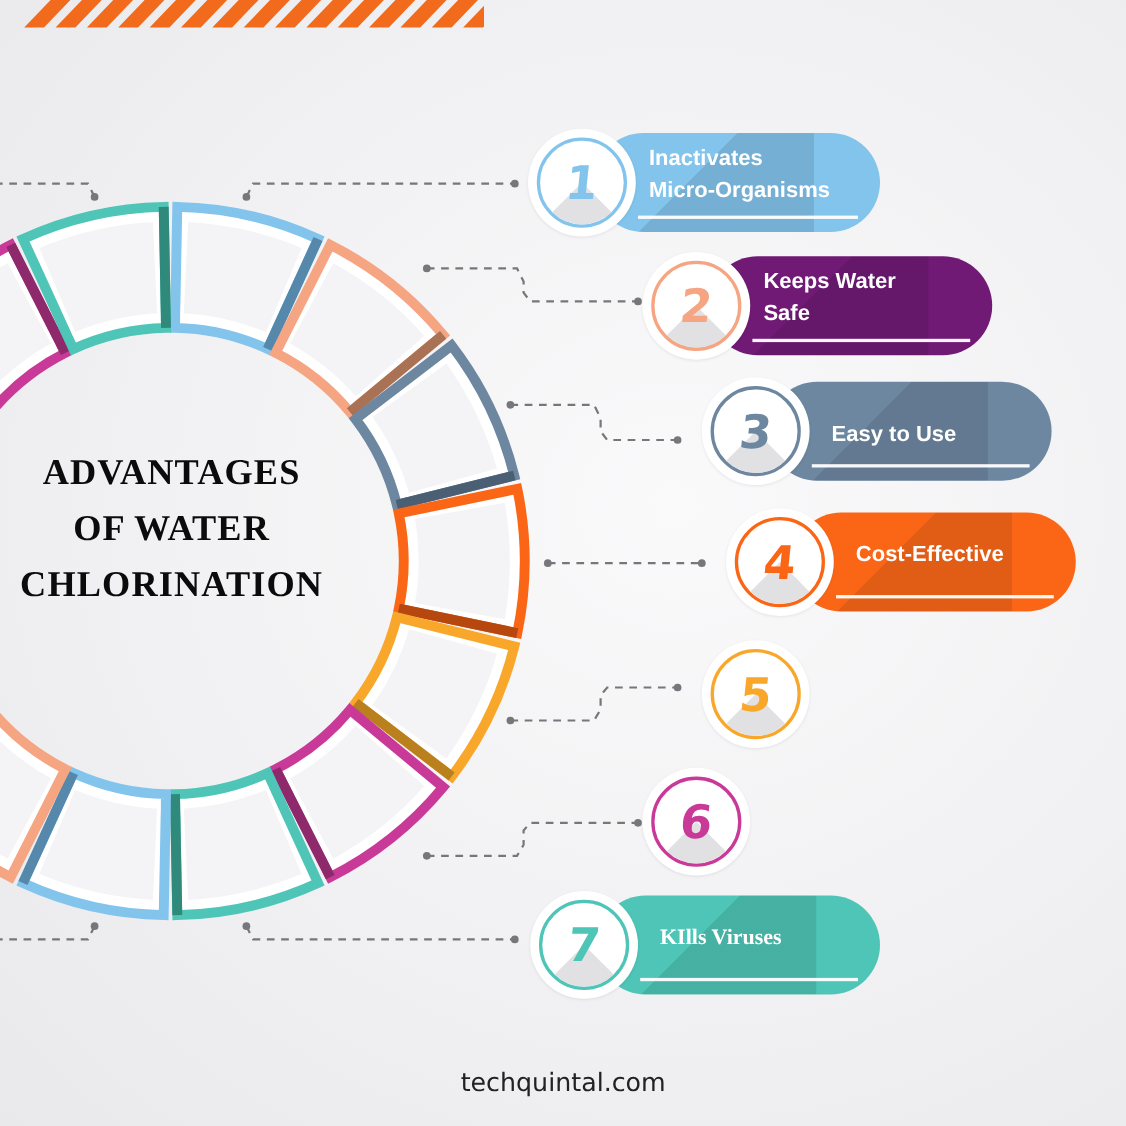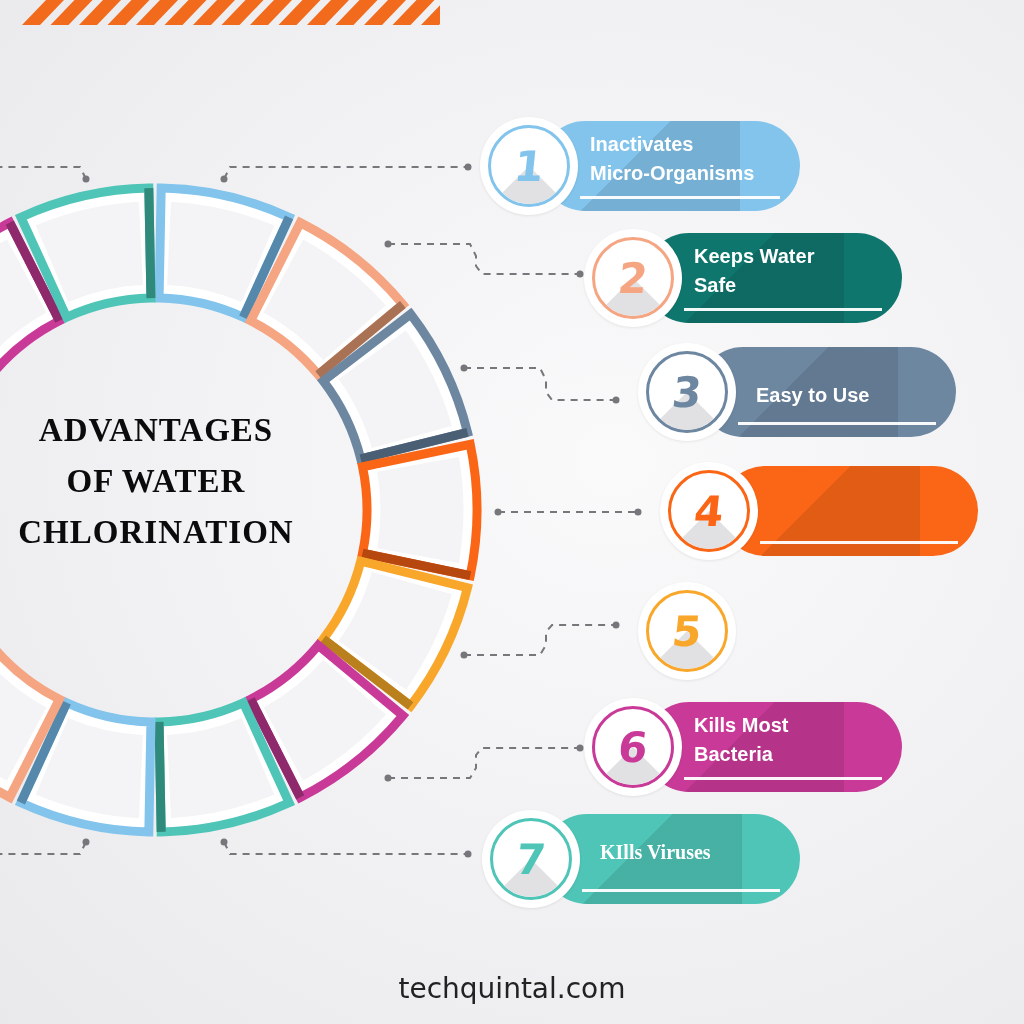--- a/index.html
+++ b/index.html
@@ -45,21 +45,21 @@
     background: #dcdcdf; transform: rotate(45deg); transform-origin: 0 0; opacity: 0.85;
   }
   .badge .num {
     position: absolute; left: 0; top: 0; width: 98px; height: 98px; display: flex;
     align-items: center; justify-content: center;
     font-family: "DejaVu Sans", sans-serif; font-weight: bold; font-size: 42px;
     transform: skewX(-6deg);
   }
   .footer {
     position: absolute; top: 972px; left: 0; width: 1024px; text-align: center;
-    font-size: 28px; color: #222; font-family: "DejaVu Sans", sans-serif;
+    font-size: 23px; color: #222; font-family: "DejaVu Sans", sans-serif;
   }
 </style>
 </head>
 <body>
 
 <svg id="stripes" viewBox="0 0 440 30">
     <polygon points="22,25 40,25 64,0 46,0" fill="#f26a1b"></polygon>
     <polygon points="50.5,25 68.5,25 92.5,0 74.5,0" fill="#f26a1b"></polygon>
     <polygon points="79,25 97,25 121,0 103,0" fill="#f26a1b"></polygon>
     <polygon points="107.5,25 125.5,25 149.5,0 131.5,0" fill="#f26a1b"></polygon>
@@ -193,21 +193,21 @@
         </div>
       </div>
       <div class="badge">
         <div class="ring" style="border-color: rgb(130, 196, 236);">
           <div class="tail"></div>
         </div>
         <div class="num" style="color: rgb(130, 196, 236);">1</div>
       </div>
     </div>
     <div class="item" style="left: 584px; top: 229px; width: 328px;">
-      <div class="pill" style="left: 60px; width: 258px; background: #0f766e;">
+      <div class="pill" style="left: 60px; width: 258px; background: #701a75;">
         <div class="shade"></div>
         <div class="stripe"></div>
         <div class="label" style="left: 50px;">
           <div>
             <div>Keeps Water</div>
             <div>Safe</div>
           </div>
         </div>
       </div>
       <div class="badge">
@@ -231,47 +231,42 @@
         <div class="ring" style="border-color: rgb(109, 135, 161);">
           <div class="tail"></div>
         </div>
         <div class="num" style="color: rgb(109, 135, 161);">3</div>
       </div>
     </div>
     <div class="item" style="left: 660px; top: 462px; width: 328px;">
       <div class="pill" style="left: 60px; width: 258px; background: rgb(251, 102, 22);">
         <div class="shade"></div>
         <div class="stripe"></div>
+        <div class="label" style="left: 58px;">
+          <div>
+            <div>Cost-Effective</div>
+          </div>
+        </div>
       </div>
       <div class="badge">
         <div class="ring" style="border-color: rgb(251, 102, 22);">
           <div class="tail"></div>
         </div>
         <div class="num" style="color: rgb(251, 102, 22);">4</div>
       </div>
     </div>
     <div class="item" style="left: 638px; top: 582px; width: 328px;">
       <div class="badge">
         <div class="ring" style="border-color: rgb(248, 167, 43);">
           <div class="tail"></div>
         </div>
         <div class="num" style="color: rgb(248, 167, 43);">5</div>
       </div>
     </div>
     <div class="item" style="left: 584px; top: 698px; width: 328px;">
-      <div class="pill" style="left: 60px; width: 258px; background: rgb(201, 58, 152);">
-        <div class="shade"></div>
-        <div class="stripe"></div>
-        <div class="label" style="left: 50px;">
-          <div>
-            <div>Kills Most</div>
-            <div>Bacteria</div>
-          </div>
-        </div>
-      </div>
       <div class="badge">
         <div class="ring" style="border-color: rgb(201, 58, 152);">
           <div class="tail"></div>
         </div>
         <div class="num" style="color: rgb(201, 58, 152);">6</div>
       </div>
     </div>
     <div class="item" style="left: 482px; top: 810px; width: 328px;">
       <div class="pill" style="left: 60px; width: 258px; background: rgb(78, 197, 182);">
         <div class="shade"></div>

